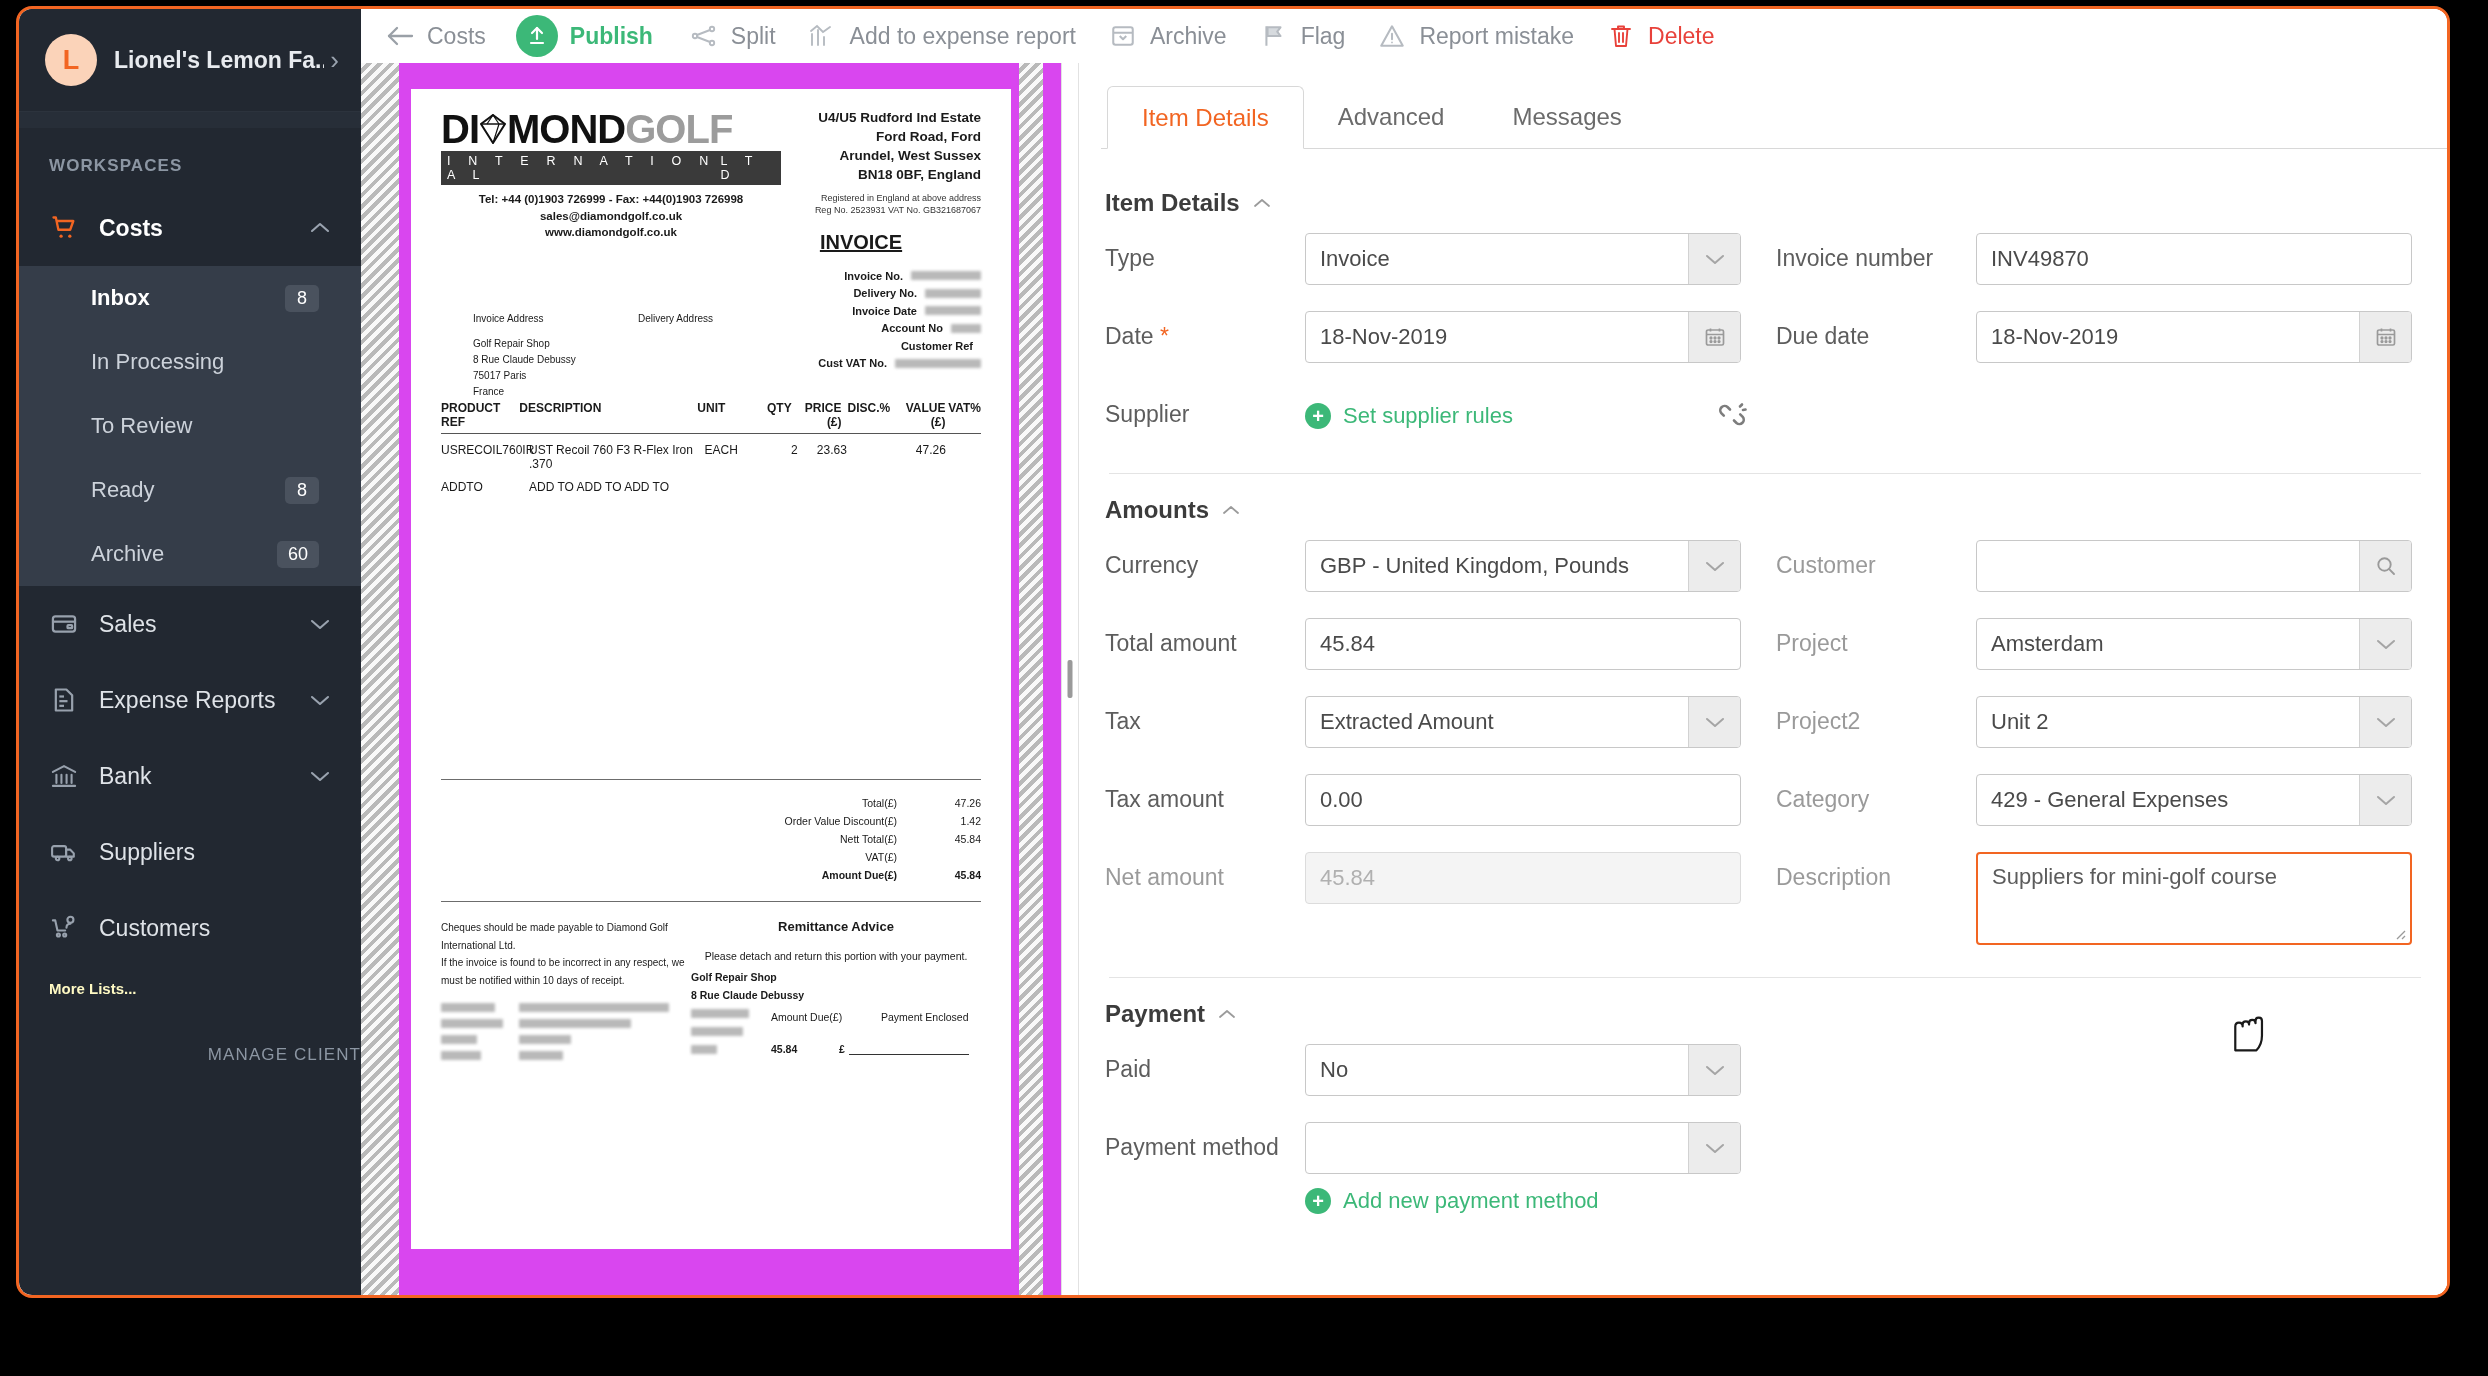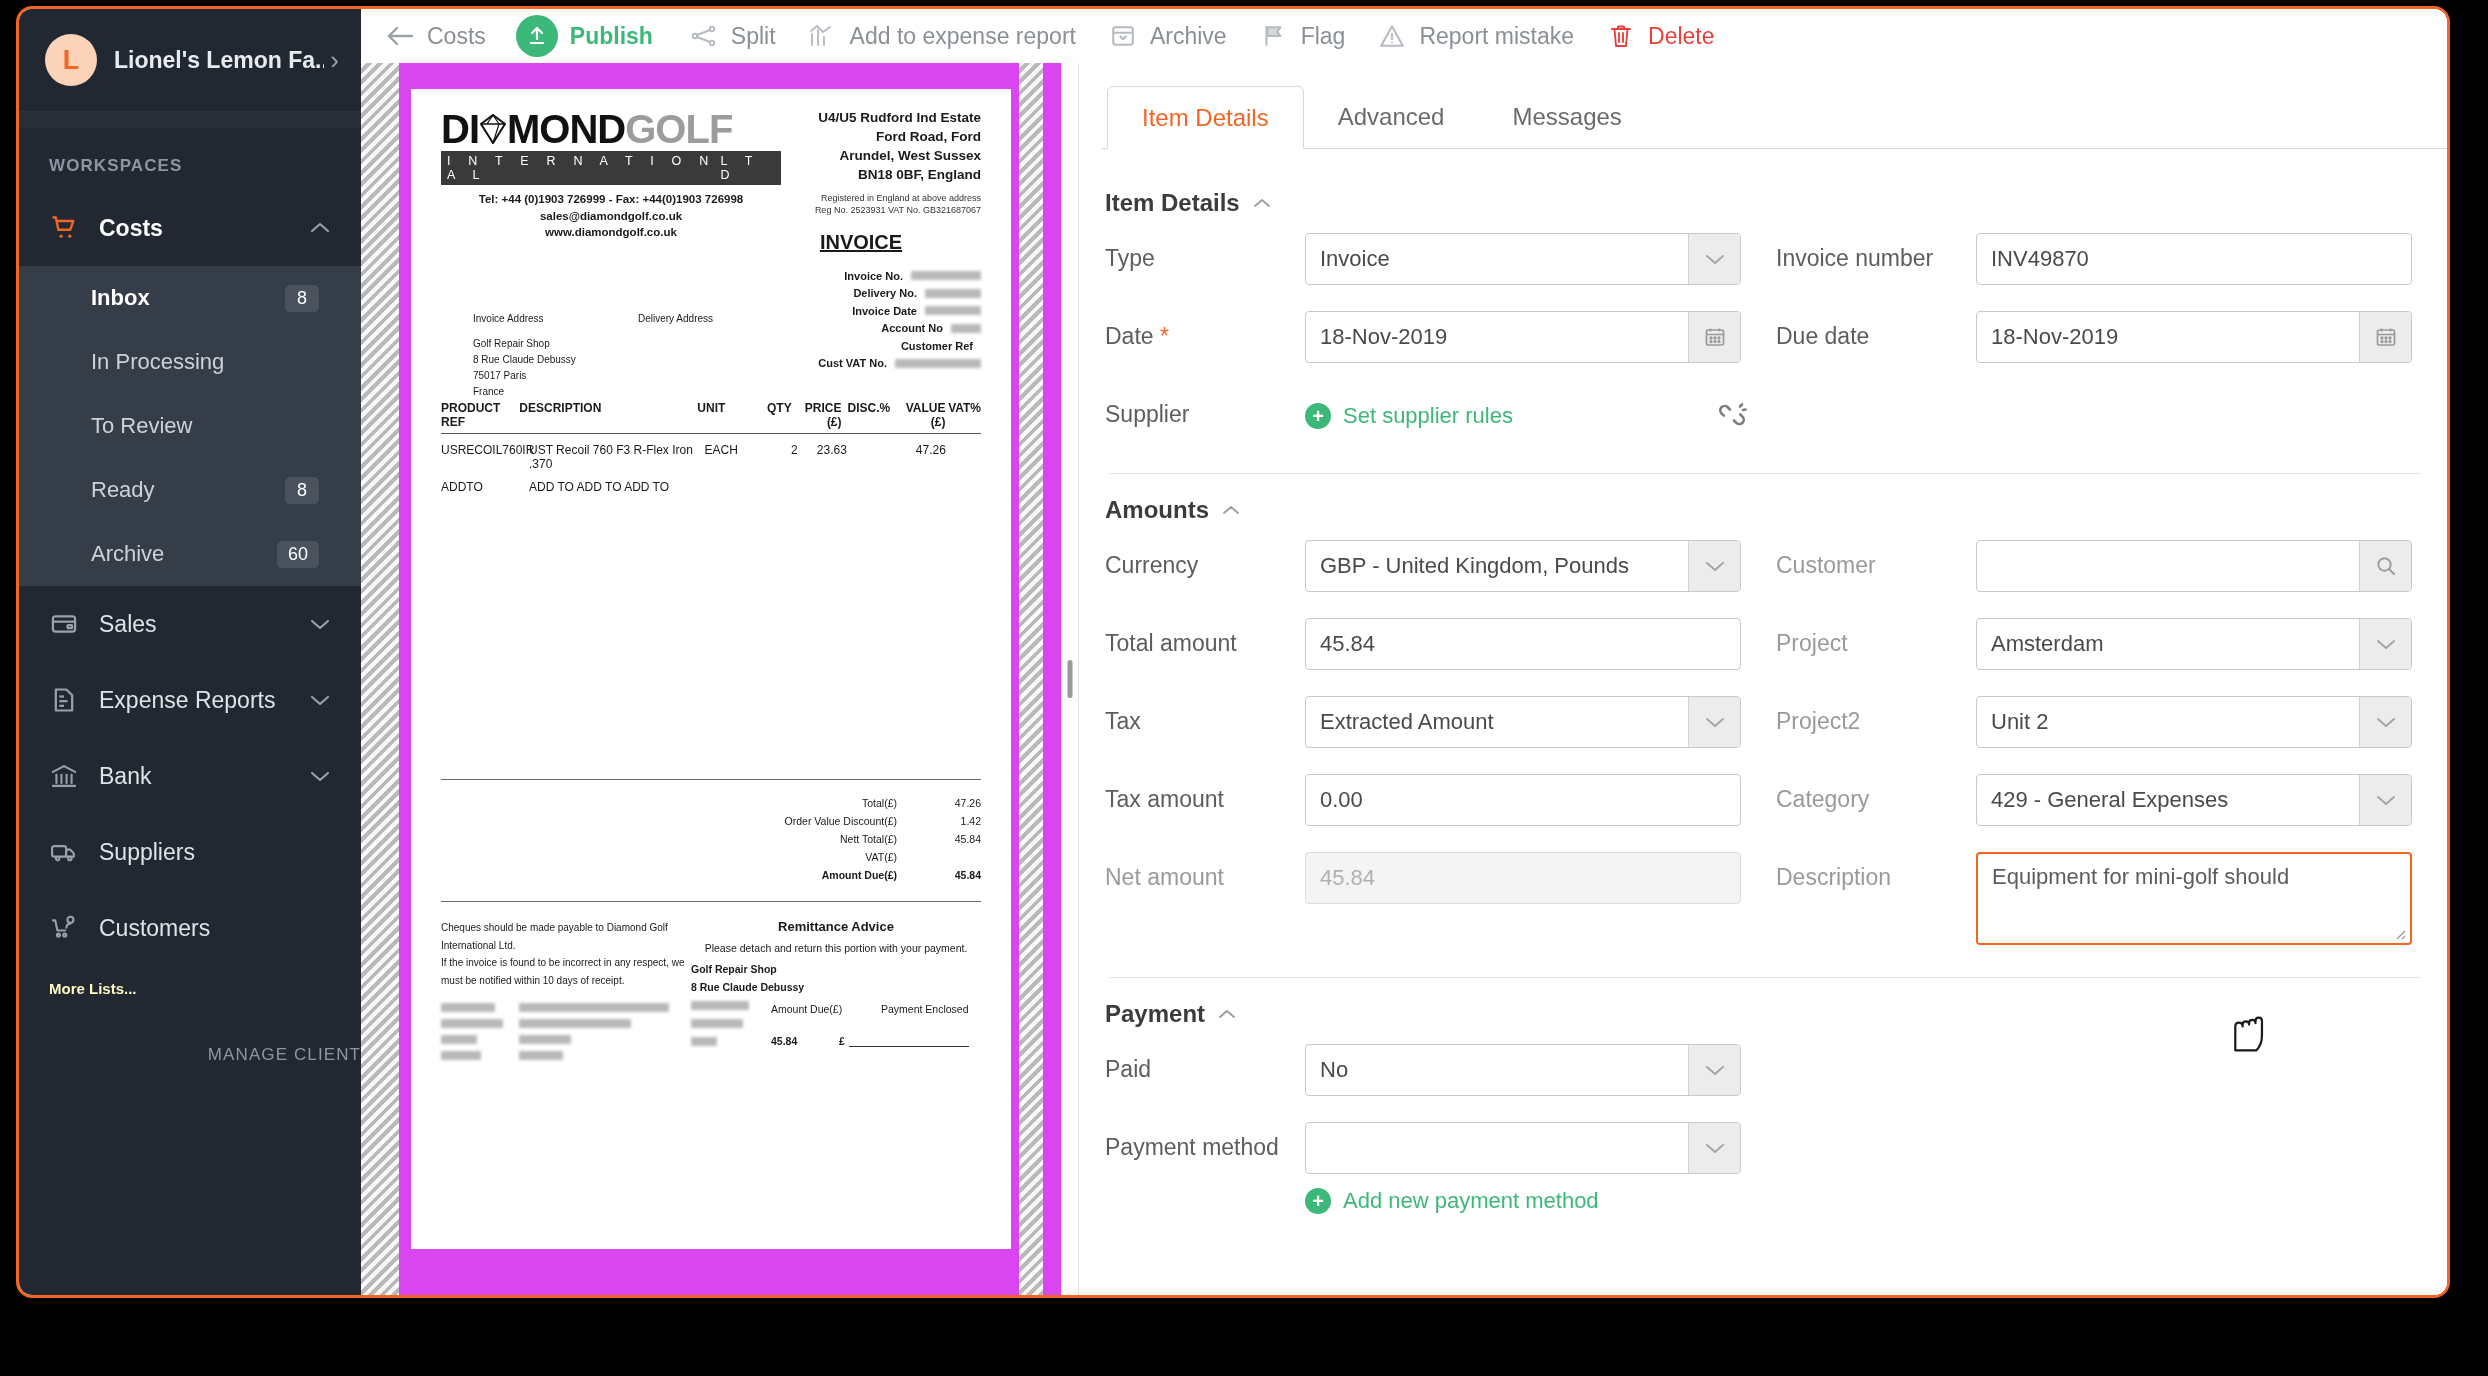--- a/index.html
+++ b/index.html
@@ -325,21 +325,21 @@
   .dg-totals .k { text-align: right; width: 210px; padding-right: 24px; }
   .dg-totals .v { width: 60px; text-align: right; }
   .dg-totals .row.bold { font-weight: bold; }
 
   .dg-remit { position: absolute; left: 30px; right: 30px; top: 830px; }
   .dg-remit-left { width: 280px; font-size: 10px; line-height: 1.75; }
   .dg-remit-right {
     position: absolute; right: 0; top: 0; width: 290px;
   }
   .dg-remit-title { text-align: center; font-weight: bold; font-size: 13px; }
-  .dg-remit-sub { text-align: center; font-size: 10.5px; margin-top: 8px; }
+  .dg-remit-sub { text-align: center; font-size: 10.5px; margin-top: 16px; }
   .dg-remit-name { font-weight: bold; font-size: 10.5px; margin-top: 7px; line-height: 1.7; }
   .dg-remit-row { display: flex; font-size: 10.5px; margin-top: 6px; }
   .dg-bank { margin-top: 14px; font-size: 9.5px; }
   .dg-bank .brow { display: flex; margin-bottom: 7px; }
 
   
   .splitter {
     flex: 0 0 18px;
     background: #ffffff;
     position: relative;
@@ -1200,21 +1200,21 @@
                             </svg>
                       </div>
                     </div>
                   </div>
                 </div>
 
                 <div class="frow">
                   <div class="flabel muted">Description</div>
                   <div class="fctl">
                     <div class="ta">
-                      <span>Equipment for mini-golf should</span>
+                      <span>Suppliers for mini-golf course</span>
                       <span class="ta-grip">
                         <svg width="14" height="14" viewBox="0 0 14 14" stroke="#9a9a9a" stroke-width="1.2">
                           <line x1="13" y1="5" x2="5" y2="13"></line>
                               <line x1="13" y1="10" x2="10" y2="13"></line>
                         </svg>
                       </span>
                     </div>
                   </div>
                 </div>
               </div>

